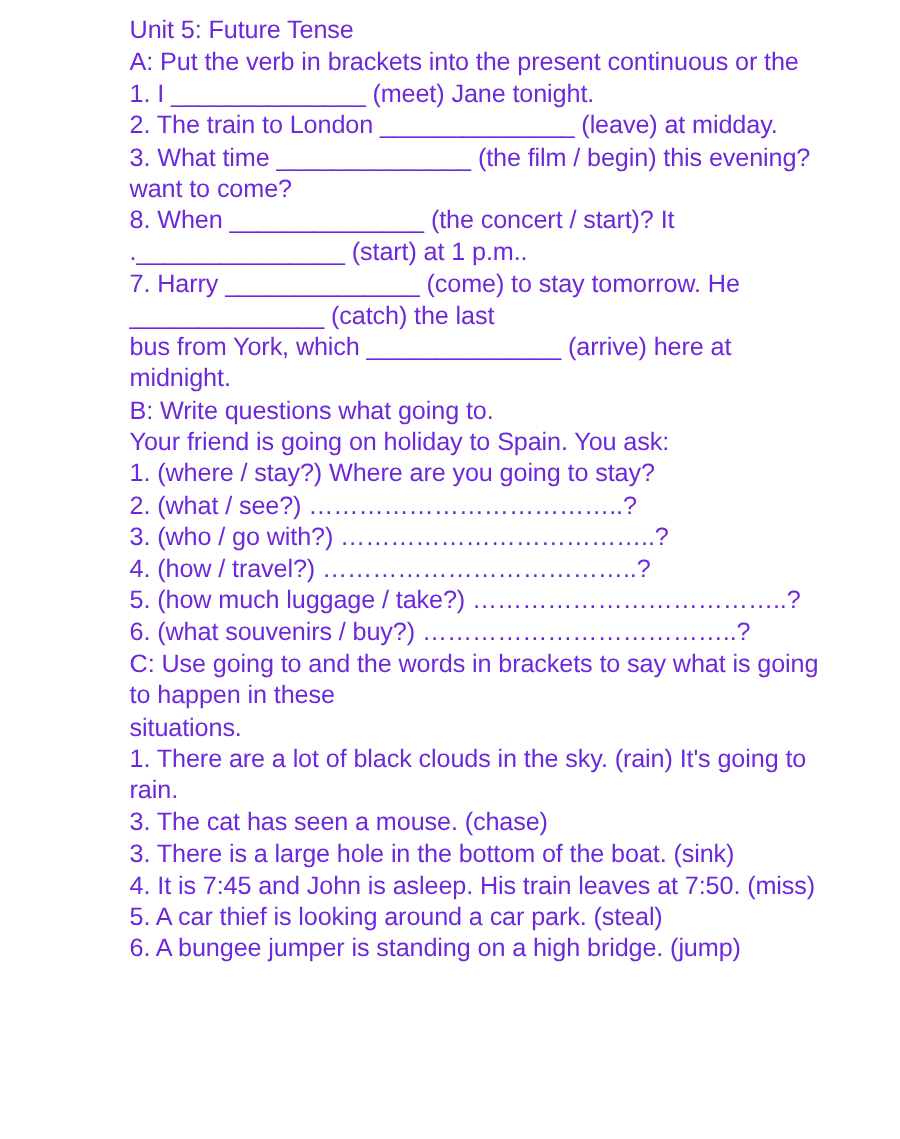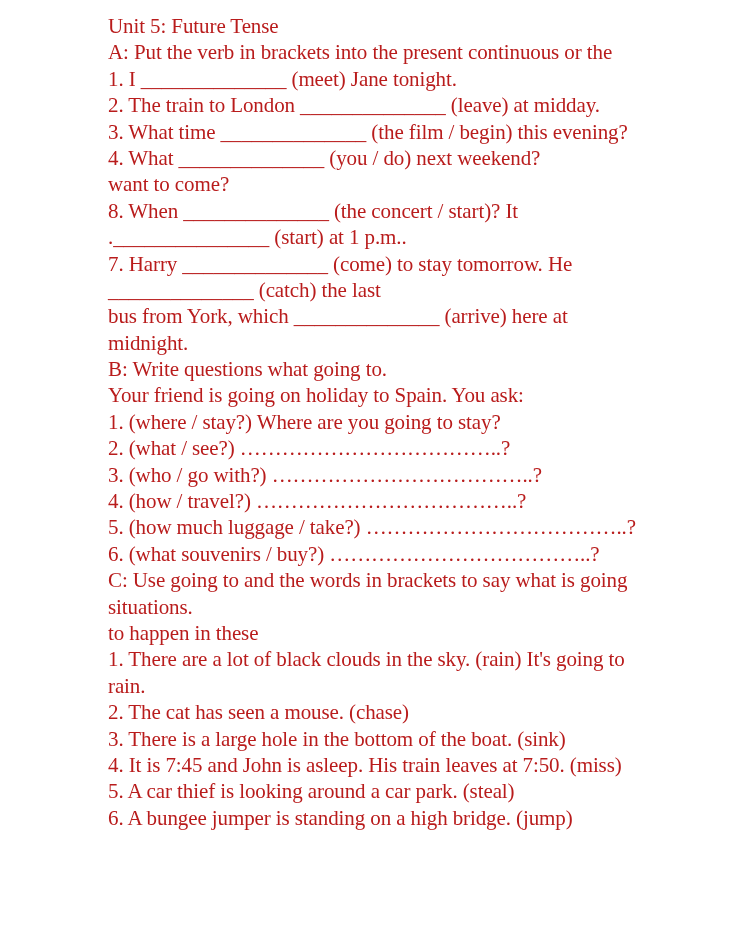--- a/index.html
+++ b/index.html
@@ -11,44 +11,43 @@
       width: 750px;
       height: 949px;
       overflow: hidden;
       position: relative;
     }
     .page {
       position: absolute;
       left: 108px;
       top: 13px;
       width: 630px;
-      font-family: Liberation Serif, serif;
+      font-family: Liberation Sans, sans-serif;
       font-size: 21px;
       line-height: 26.4px;
-      color: #b91c1c;
+      color: #6d28d9;
       letter-spacing: -0.1px;
     }
     .line {
       white-space: pre;
       margin: 0;
       height: 26.4px;
     }
   </style>
 </head>
 <body>
 
 <div class="page">
   <p class="line">Unit 5: Future Tense</p>
 
   <div>
     <p class="line">A: Put the verb in brackets into the present continuous or the</p>
     <p class="line">1. I ______________ (meet) Jane tonight.</p>
     <p class="line">2. The train to London ______________ (leave) at midday.</p>
     <p class="line">3. What time ______________ (the film / begin) this evening?</p>
-    <p class="line">4. What ______________ (you / do) next weekend?</p>
     <p class="line">want to come?</p>
     <p class="line">8. When ______________ (the concert / start)? It</p>
     <p class="line">._______________ (start) at 1 p.m..</p>
     <p class="line">7. Harry ______________ (come) to stay tomorrow. He</p>
     <p class="line">______________ (catch) the last</p>
     <p class="line">bus from York, which ______________ (arrive) here at</p>
     <p class="line">midnight.</p>
   </div>
 
   <div>
@@ -57,23 +56,23 @@
     <p class="line">1. (where / stay?) Where are you going to stay?</p>
     <p class="line">2. (what / see?) ………………………………..?</p>
     <p class="line">3. (who / go with?) ………………………………..?</p>
     <p class="line">4. (how / travel?) ………………………………..?</p>
     <p class="line">5. (how much luggage / take?) ………………………………..?</p>
     <p class="line">6. (what souvenirs / buy?) ………………………………..?</p>
   </div>
 
   <div>
     <p class="line">C: Use going to and the words in brackets to say what is going</p>
+    <p class="line">to happen in these</p>
     <p class="line">situations.</p>
-    <p class="line">to happen in these</p>
     <p class="line">1. There are a lot of black clouds in the sky. (rain) It's going to</p>
     <p class="line">rain.</p>
-    <p class="line">2. The cat has seen a mouse. (chase)</p>
+    <p class="line">3. The cat has seen a mouse. (chase)</p>
     <p class="line">3. There is a large hole in the bottom of the boat. (sink)</p>
     <p class="line">4. It is 7:45 and John is asleep. His train leaves at 7:50. (miss)</p>
     <p class="line">5. A car thief is looking around a car park. (steal)</p>
     <p class="line">6. A bungee jumper is standing on a high bridge. (jump)</p>
   </div>
 </div>
 
 </body></html>

